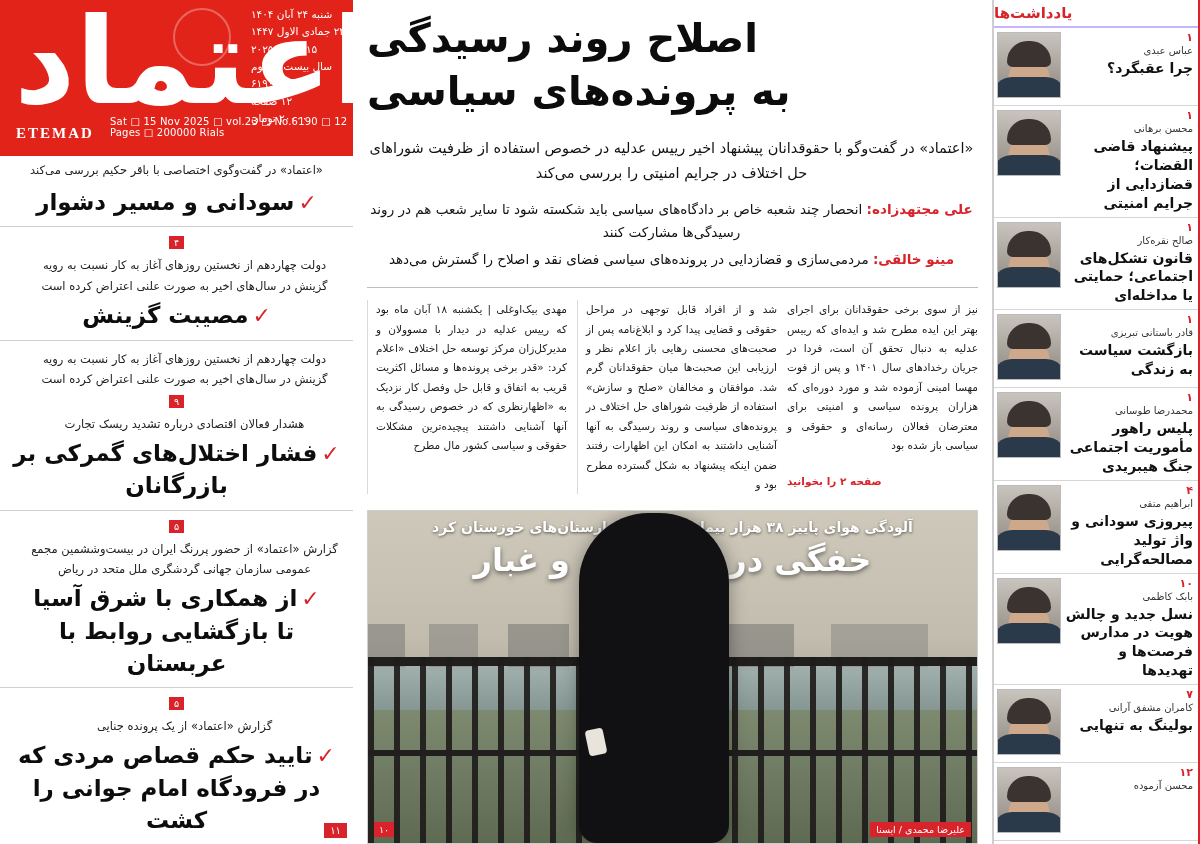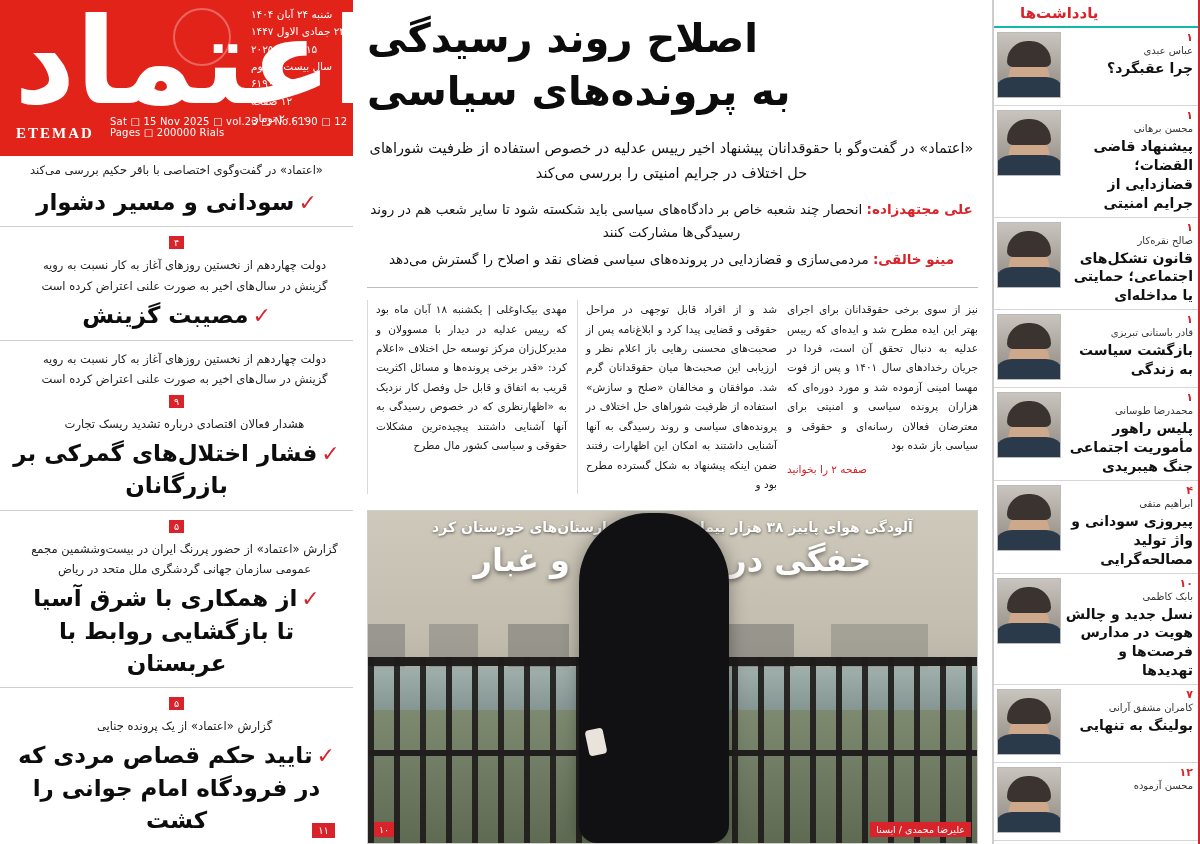--- a/index.html
+++ b/index.html
@@ -24,25 +24,25 @@
     flex: 0 0 207px;
     border-right: 2px solid #d8232a;
     border-left: 1px solid #cccccc;
     background: #fff;
     display: flex;
     flex-direction: column;
     overflow: hidden;
   }
   .notes-head {
     height: 28px;
-    border-bottom: 2px solid #14b8a6;
+    border-bottom: 2px solid #c4b5fd;
     display: flex;
     align-items: center;
     justify-content: flex-end;
-    padding: 0 26px;
+    padding: 0 0;
   }
   .notes-head-title {
     color: #d8232a;
     font-size: 15px;
     font-weight: bold;
     letter-spacing: -0.5px;
   }
   .note {
     display: flex;
     flex-direction: row;
@@ -176,23 +176,23 @@
     font-size: 10.5px;
     line-height: 1.85;
     text-align: justify;
     color: #1a1a1a;
     border-left: 1px solid #d9d9d9;
     padding-left: 8px;
   }
   .cb-col:last-child { border-left: none; padding-left: 0; }
   .cb-col .readmore {
     color: #d8232a;
-    font-weight: normal;
+    font-weight: bold;
     display: block;
-    margin-top: 4px;
+    margin-top: 16px;
     text-align: left;
     font-size: 10.5px;
   }
 
   .photo-block {
     margin: 2px 14px 0 14px;
     border: 1px solid #cfcfcf;
     position: relative;
     flex: 1 1 auto;
     overflow: hidden;
@@ -410,21 +410,21 @@
     margin: 5px auto 2px auto;
   }
   .pagetag-wrap { text-align: center; }
   .footer-num {
     background: #d8232a;
     color: #fff;
     font-size: 10px;
     padding: 2px 6px;
     display: inline-block;
     position: absolute;
-    right: 18px;
+    right: 6px;
     bottom: 6px;
   }
   .right-col-inner { position: relative; flex: 1 1 auto; display: flex; flex-direction: column; }
 </style>
 </head>
 <body>
 
 <div class="page">
 
   <div class="right-col">

